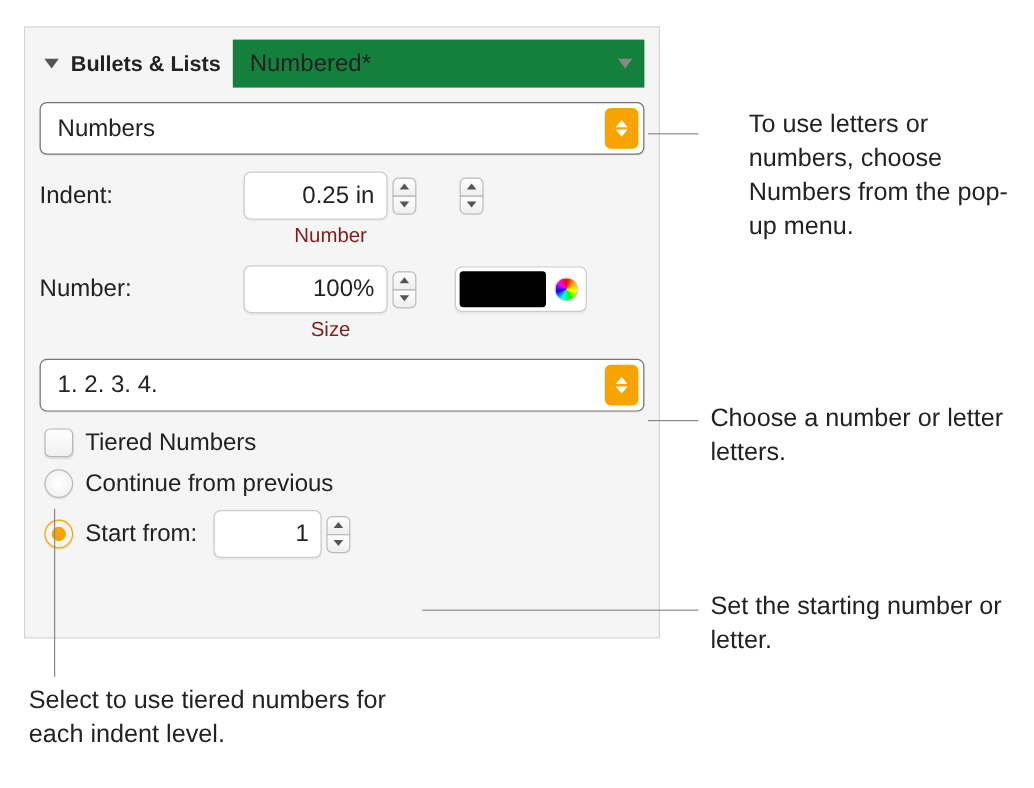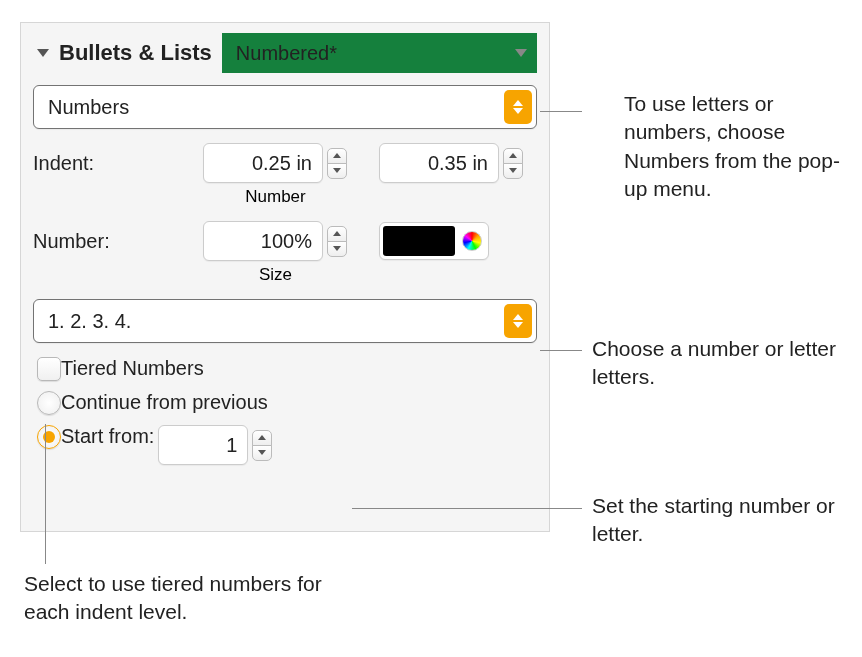--- a/index.html
+++ b/index.html
@@ -30,21 +30,21 @@
     margin-bottom: 12px;
   }
   .disclosure {
     width: 0; height: 0;
     border-left: 6px solid transparent;
     border-right: 6px solid transparent;
     border-top: 8px solid #555;
     margin-left: 4px;
   }
   .section-title {
-    font-size: 22px;
+    font-size: 18px;
     font-weight: 600;
   }
   .style-select {
     flex: 1;
     display: flex;
     align-items: center;
     justify-content: space-between;
     background: #15803d;
     height: 40px;
     padding: 0 10px 0 14px;
@@ -142,21 +142,21 @@
   .stepper .s-down { border-radius: 0 0 5px 5px; margin-top: -1px;}
   .stepper .arr-up {
     width:0;height:0;border-left:4px solid transparent;border-right:4px solid transparent;border-bottom:5px solid #555;
   }
   .stepper .arr-down {
     width:0;height:0;border-left:4px solid transparent;border-right:4px solid transparent;border-top:5px solid #555;
   }
   .sublabels {
     display:flex;
     font-size: 17px;
-    color: #000000;
+    color: #7f1d1d;
     margin-bottom: 14px;
   }
   .sublabels span { text-align: center; }
   .color-well {
     width: 110px;
     height: 38px;
     border: 1px solid #ccc;
     border-radius: 6px;
     background: #fff;
     padding: 3px;
@@ -203,21 +203,22 @@
     border-color: #f7a400;
   }
   .radio.sel::after {
     content:"";
     width: 12px; height: 12px;
     background: #f7a400;
     border-radius: 50%;
   }
   .opt-row {
     display: flex;
-    gap: 0;
+    align-items: center;
+    gap: 10px;
     font-size: 20px;
     margin-top: 10px;
   }
   
   .callout {
     position: absolute;
     font-size: 21px;
     line-height: 1.35;
     max-width: 270px;
   }
@@ -270,23 +271,20 @@
         <div class="s-up">
             <div class="arr-up"></div>
           </div>
         <div class="s-down">
             <div class="arr-down"></div>
           </div>
       </div>
     </div>
     <div style="width:10px"></div>
     <div class="stepper-group">
-      <div class="num-field">
-          <span>0.35 in</span>
-        </div>
       <div class="stepper">
         <div class="s-up">
             <div class="arr-up"></div>
           </div>
         <div class="s-down">
             <div class="arr-down"></div>
           </div>
       </div>
     </div>
   </div>

